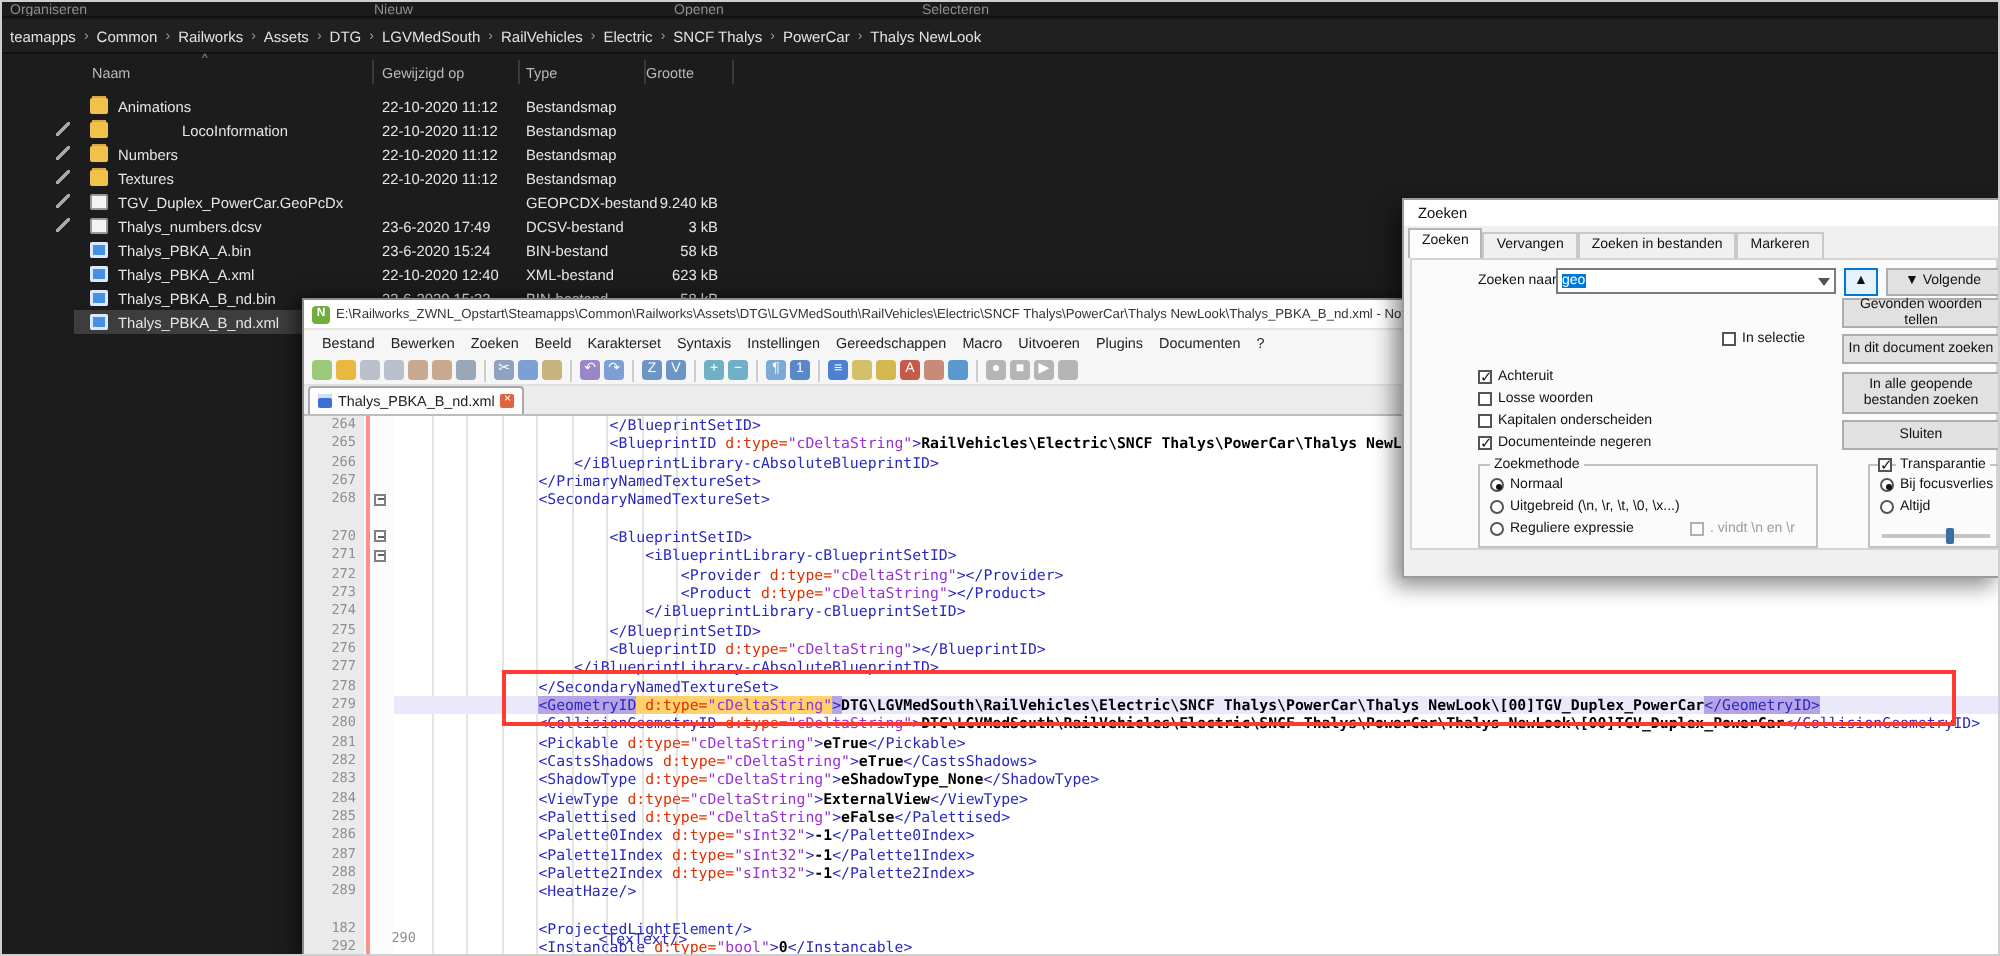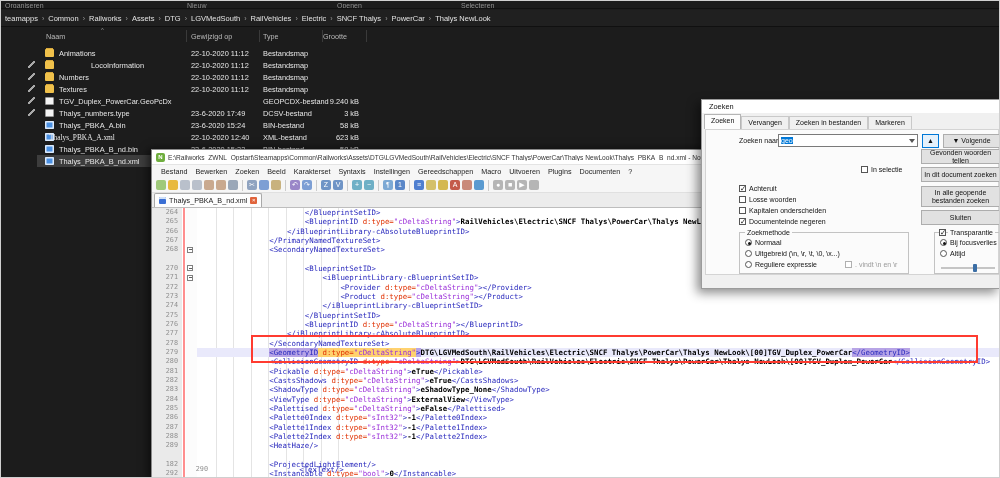--- a/index.html
+++ b/index.html
@@ -158,35 +158,35 @@
       </div>
       <div class="filerow" style="top: 94px;">
         <div class="ficon page"></div>
         <div class="fcell" style="left: 22px;">TGV_Duplex_PowerCar.GeoPcDx</div>
         <div class="fcell" style="left: 154px;"></div>
         <div class="fcell" style="left: 226px; text-align: center;">GEOPCDX-bestand</div>
         <div class="fcell" style="left: 250px; width: 72px; text-align: right;">9.240 kB</div>
       </div>
       <div class="filerow" style="top: 106px;">
         <div class="ficon page"></div>
-        <div class="fcell" style="left: 22px;">Thalys_numbers.type</div>
+        <div class="fcell" style="left: 22px;">Thalys_numbers.dcsv</div>
         <div class="fcell" style="left: 154px;">23-6-2020 17:49</div>
         <div class="fcell" style="left: 226px;">DCSV-bestand</div>
         <div class="fcell" style="left: 250px; width: 72px; text-align: right;">3 kB</div>
       </div>
       <div class="filerow" style="top: 118px;">
         <div class="ficon bluedoc"></div>
         <div class="fcell" style="left: 22px;">Thalys_PBKA_A.bin</div>
         <div class="fcell" style="left: 154px;">23-6-2020 15:24</div>
         <div class="fcell" style="left: 226px;">BIN-bestand</div>
         <div class="fcell" style="left: 250px; width: 72px; text-align: right;">58 kB</div>
       </div>
       <div class="filerow" style="top: 130px;">
         <div class="ficon bluedoc"></div>
-        <div class="fcell" style="left: 12px; font-family: Liberation Serif, serif;">Thalys_PBKA_A.xml</div>
+        <div class="fcell" style="left: 22px;">Thalys_PBKA_A.xml</div>
         <div class="fcell" style="left: 154px;">22-10-2020 12:40</div>
         <div class="fcell" style="left: 226px;">XML-bestand</div>
         <div class="fcell" style="left: 250px; width: 72px; text-align: right;">623 kB</div>
       </div>
       <div class="filerow" style="top: 142px;">
         <div class="ficon bluedoc"></div>
         <div class="fcell" style="left: 22px;">Thalys_PBKA_B_nd.bin</div>
         <div class="fcell" style="left: 154px;">23-6-2020 15:33</div>
         <div class="fcell" style="left: 226px;">BIN-bestand</div>
         <div class="fcell" style="left: 250px; width: 72px; text-align: right;">58 kB</div>

